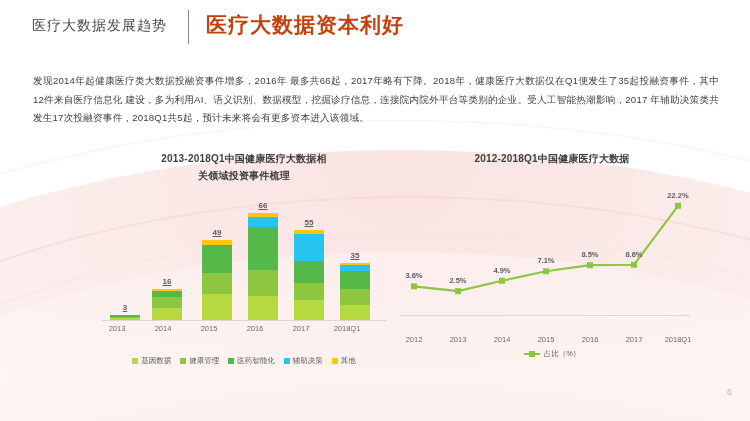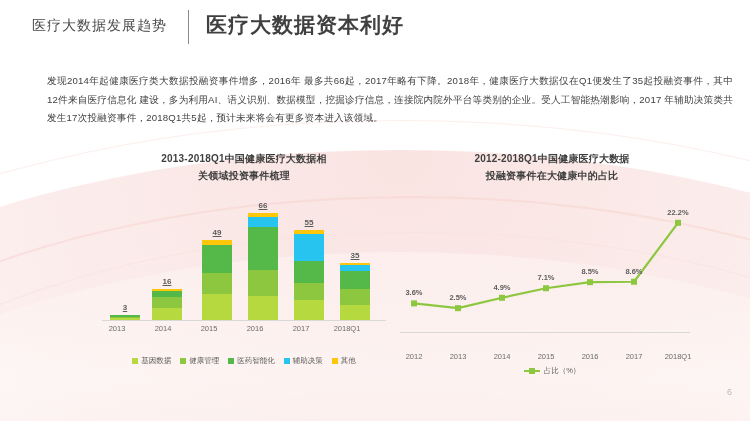--- a/index.html
+++ b/index.html
@@ -60,27 +60,27 @@
     font-size: 14px; color: #4a4a4a; letter-spacing: 1px;
     white-space: nowrap;
   }
   .header-divider {
     position: absolute; left: 188px; top: 10px;
     width: 1px; height: 34px;
     background: #8a8a8a;
   }
   .header-title {
     position: absolute; left: 206px; top: 11px;
-    font-size: 21px; font-weight: bold; color: #404040;
+    font-size: 21px; font-weight: bold; color: #c2410c;
     letter-spacing: 1px; white-space: nowrap;
   }
 
   
   .paragraph {
-    position: absolute; left: 47px; top: 72px;
+    position: absolute; left: 33px; top: 72px;
     width: 686px;
     font-size: 9.6px; line-height: 18.5px;
     color: #3f3f3f; text-align: justify;
     letter-spacing: 0.2px;
   }
 
   
   .chart-block { position: absolute; }
   .chart-title {
     text-align: center;
@@ -263,21 +263,20 @@
         <div class="legend-item">
           <span class="legend-swatch" style="background: rgb(255, 199, 9);"></span>
           <span class="legend-text">其他</span>
         </div>
       </div>
   </div>
 
   <div id="line-chart-block" class="chart-block">
     <div class="chart-title">
       <div>2012-2018Q1中国健康医疗大数据</div>
-      <div>投融资事件在大健康中的占比</div>
     </div>
     <div class="line-plot" id="line-plot">
       <div class="line-axis"></div>
     <svg class="line-svg" width="320" height="140">
           <polyline points="22,110.4 66,115.16666666666667 110,104.76666666666667 154,95.23333333333333 198,89.16666666666666 242,88.73333333333333 286,29.80000000000001" fill="none" stroke="#8dc63f" stroke-width="2.2" stroke-linejoin="round"></polyline>
           <rect x="19" y="107.4" width="6" height="6" fill="#8dc63f"></rect>
           <rect x="63" y="112.16666666666667" width="6" height="6" fill="#8dc63f"></rect>
           <rect x="107" y="101.76666666666667" width="6" height="6" fill="#8dc63f"></rect>
           <rect x="151" y="92.23333333333333" width="6" height="6" fill="#8dc63f"></rect>
           <rect x="195" y="86.16666666666666" width="6" height="6" fill="#8dc63f"></rect>

